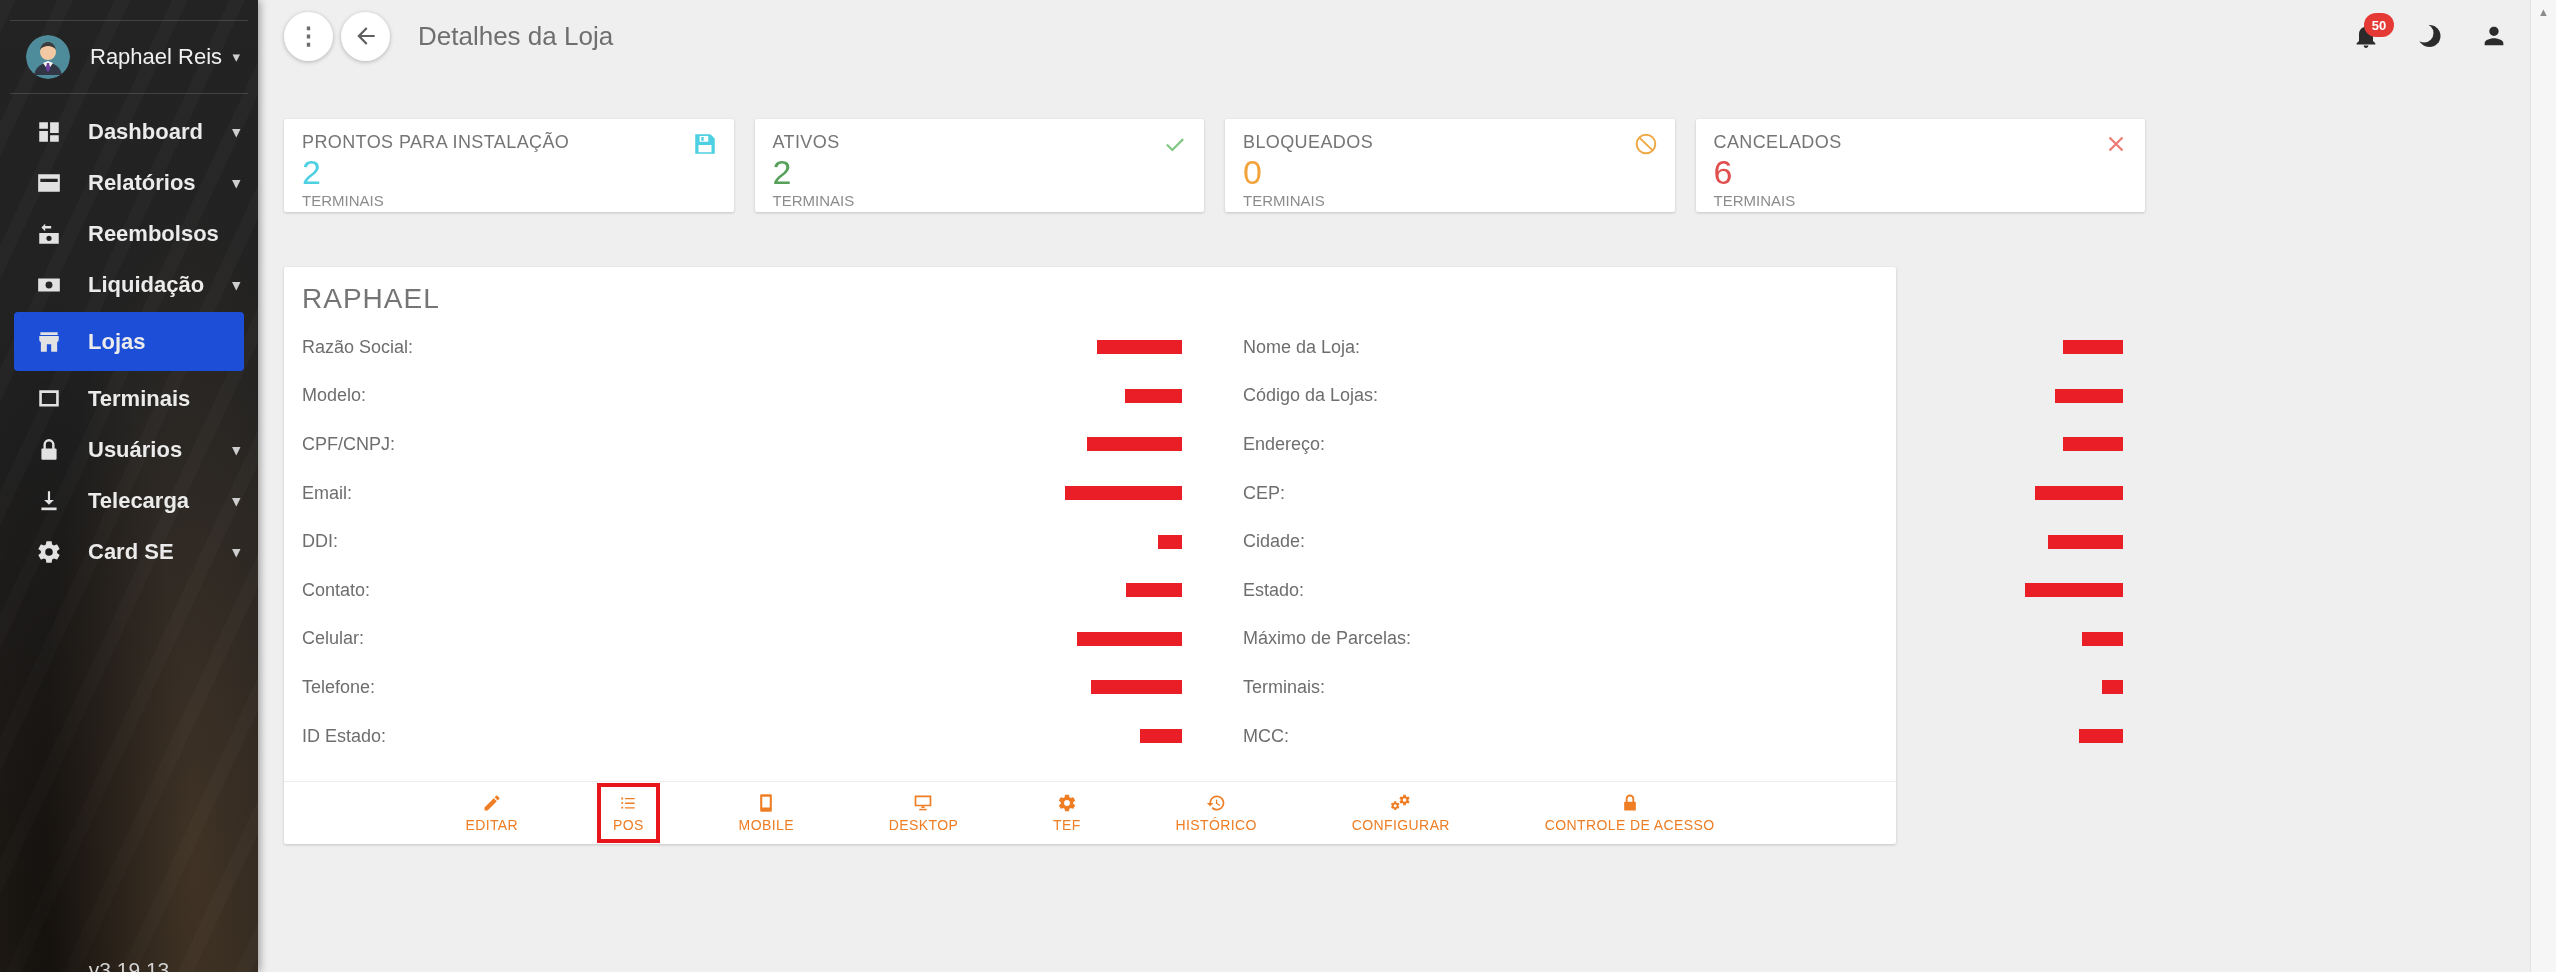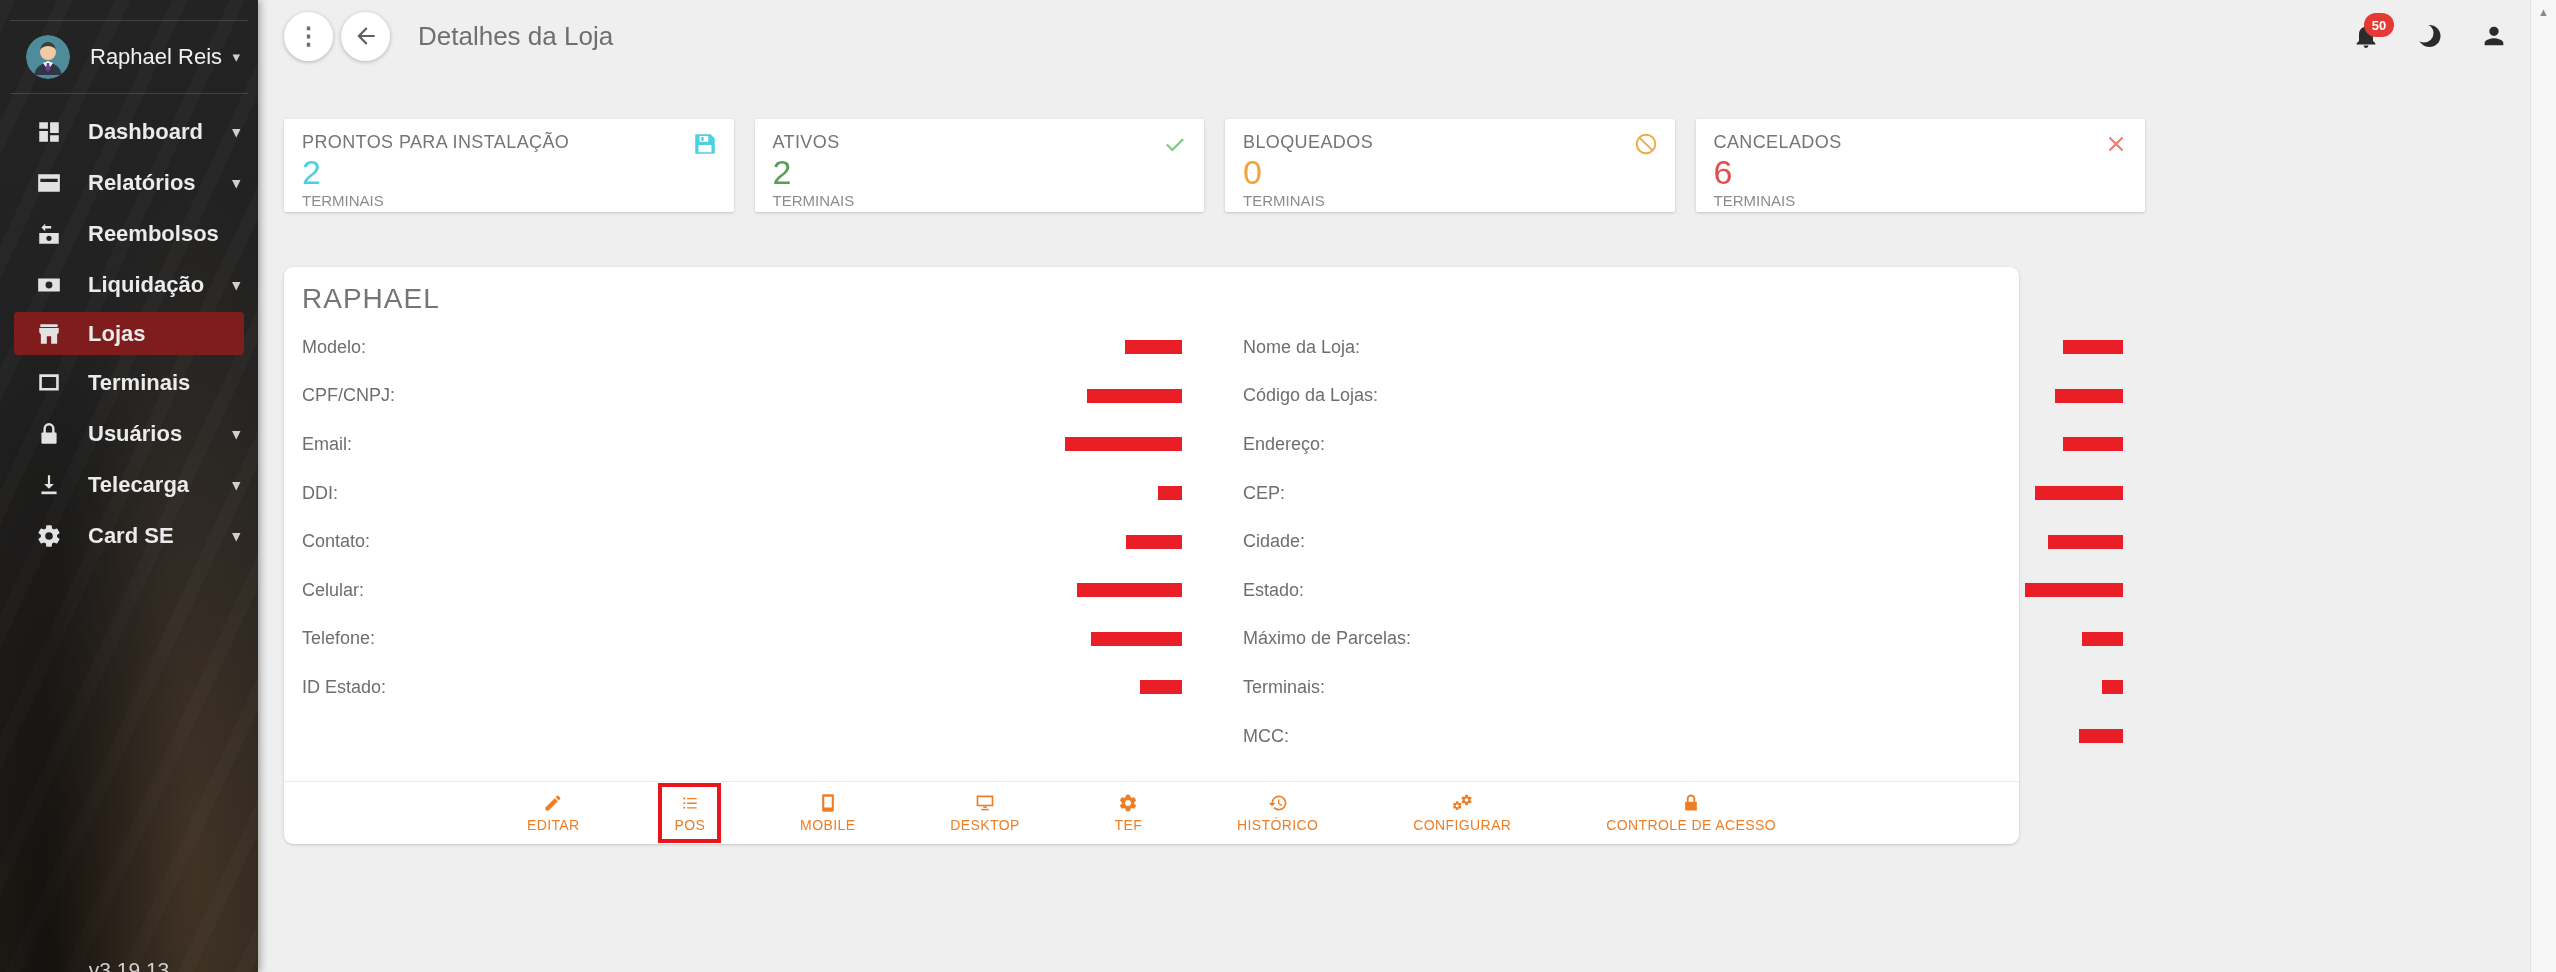--- a/index.html
+++ b/index.html
@@ -23,21 +23,21 @@
     padding:8px 22px;border-radius:18px;}
   .side-div{border-top:1px solid rgba(255,255,255,.14);margin:20px 10px 0 10px;}
   .user-row{display:flex;align-items:center;height:72px;padding:0 18px 0 26px;cursor:pointer;}
   .avatar{width:44px;height:44px;border-radius:50%;overflow:hidden;flex:0 0 44px;}
   .user-name{margin-left:20px;font-size:22px;color:#f0f0f0;}
   .caret{margin-left:auto;font-size:15px;color:#cfcfcf;}
   .menu{list-style:none;margin:12px 0 0 0;padding:0;font-weight:bold;}
   .mi{display:flex;align-items:center;height:51px;padding:0 18px 0 36px;font-size:22px;color:#ebebeb;cursor:pointer;}
   .mi .icon{width:26px;height:26px;margin-right:26px;color:#e2e2e2;flex:0 0 26px;}
   .mi .icon svg{width:26px;height:26px;display:block;}
-  .mi.selected{margin:2px 14px;padding:0 4px 0 22px;height:43px;background:#7f1d1d;border-radius:4px;}
+  .mi.selected{margin:2px 14px;padding:0 4px 0 22px;height:59px;background:#1d4ed8;border-radius:4px;}
   .version{position:absolute;bottom:10px;width:100%;text-align:center;font-size:21px;color:#d2d2d2;}
 
   
   .main{position:absolute;left:258px;top:0;right:25px;bottom:0;}
   .topbar{height:72px;display:flex;align-items:center;position:relative;}
   .circle-btn{width:49px;height:49px;border-radius:50%;background:#fff;border:none;cursor:pointer;
     box-shadow:0 1px 4px rgba(0,0,0,.25);display:flex;align-items:center;justify-content:center;}
   .circle-btn.kebab{margin-left:26px;font-size:24px;color:#6d6d6d;font-weight:bold;}
   .circle-btn.back{margin-left:8px;color:#5f5f5f;}
   .circle-btn.back svg{width:26px;height:26px;}
@@ -52,22 +52,22 @@
   .stats{margin:47px 0 0 26px;width:1861px;display:grid;grid-template-columns:repeat(4,1fr);gap:21px;}
   .stat-card{background:#fff;height:93px;box-shadow:0 1px 3px rgba(0,0,0,.18);border-radius:2px;
     padding:13px 18px;box-sizing:border-box;position:relative;}
   .stat-title{font-size:18px;color:#757575;letter-spacing:.4px;}
   .stat-value{font-size:34px;line-height:1.05;margin-top:2px;}
   .stat-unit{font-size:15px;color:#8c8c8c;margin-top:1px;}
   .stat-icon{position:absolute;top:12px;right:16px;width:26px;height:26px;}
   .stat-icon svg{width:26px;height:26px;display:block;}
 
   
-  .store-card{position:relative;margin:55px 0 0 26px;width:1735px;height:577px;background:#fff;
-    box-shadow:0 1px 3px rgba(0,0,0,.18);border-radius:9px;box-sizing:border-box;}
+  .store-card{position:relative;margin:55px 0 0 26px;width:1612px;height:577px;background:#fff;
+    box-shadow:0 1px 3px rgba(0,0,0,.18);border-radius:2px;box-sizing:border-box;}
   .store-title{padding:16px 0 0 18px;font-size:28px;color:#757575;letter-spacing:1px;height:38px;}
   .fields{display:grid;grid-template-columns:880px 880px;column-gap:61px;padding:0 0 0 18px;margin-top:2px;}
   .fcol{display:flex;flex-direction:column;}
   .frow{height:48.6px;display:flex;align-items:center;justify-content:space-between;}
   .flabel{font-size:18px;color:#6e6e6e;}
   .fbar{height:14px;background:#e91e26;}
 
   .actions-bar{position:absolute;left:0;right:0;bottom:0;height:62px;border-top:1px solid #ececec;
     display:flex;align-items:center;}
   .actions{width:1344px;margin:16px auto;display:flex;justify-content:space-around;align-items:center;}
@@ -268,20 +268,24 @@
             </svg>
           </span>
   </div>
       </div>
 
     <div class="store-card">
       <div class="store-title">RAPHAEL</div>
       <div class="fields">
         <div class="fcol">
             <div class="frow">
+    <span class="flabel">Razão Social:</span>
+    <span class="fbar" style="width: 85px; background: rgb(233, 30, 38);"></span>
+  </div>
+            <div class="frow">
     <span class="flabel">Modelo:</span>
     <span class="fbar" style="width: 57px; background: rgb(233, 30, 38);"></span>
   </div>
             <div class="frow">
     <span class="flabel">CPF/CNPJ:</span>
     <span class="fbar" style="width: 95px; background: rgb(233, 30, 38);"></span>
   </div>
             <div class="frow">
     <span class="flabel">Email:</span>
     <span class="fbar" style="width: 117px; background: rgb(233, 30, 38);"></span>

